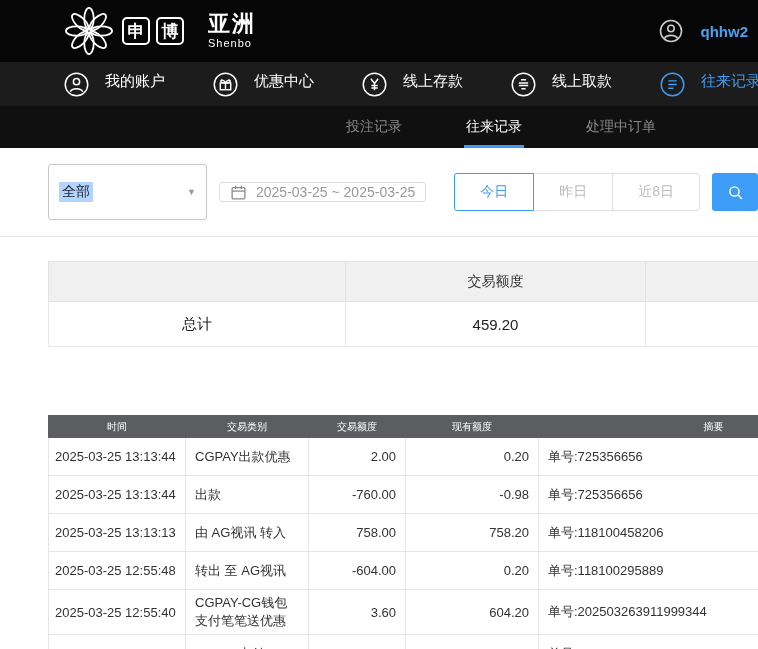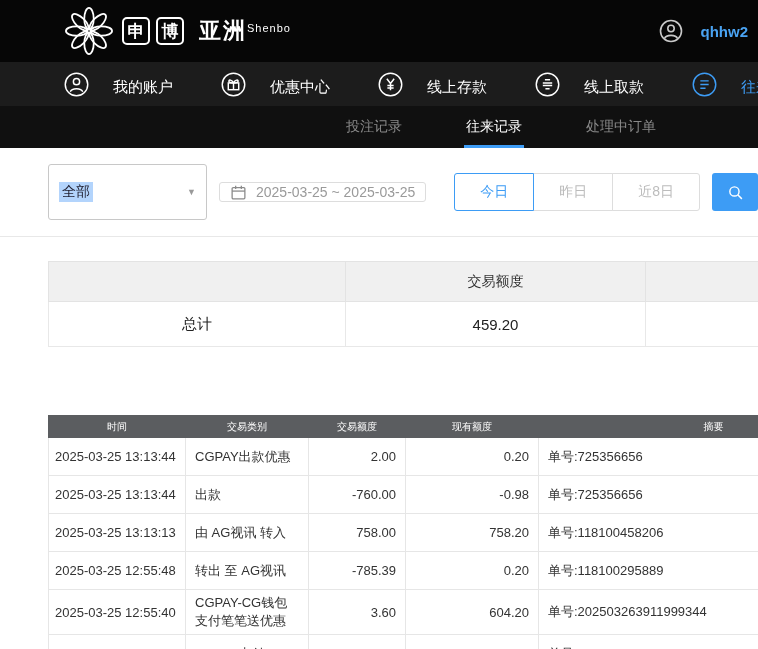--- a/index.html
+++ b/index.html
@@ -7,31 +7,31 @@
     font-family:"Liberation Sans","DejaVu Sans",sans-serif; }
 
   
   .topbar { height:62px; background:#060606; display:flex; align-items:center;
     padding:0 10px 0 62px; }
   .logo { display:flex; align-items:center; gap:6px; cursor:pointer; }
   .flower { width:54px; height:54px; }
   .char-box { width:28px; height:28px; border:2px solid #fff; border-radius:5px;
     color:#fff; font-size:17px; font-weight:bold; display:flex; align-items:center;
     justify-content:center; }
-  .brand-col { display:flex; flex-direction:row; margin-left:9px; line-height:1; }
+  .brand-col { display:flex; flex-direction:column; margin-left:18px; line-height:1; }
   .brand-cn { color:#fff; font-size:22px; font-weight:bold; letter-spacing:2px; }
   .brand-en { color:#fff; font-size:11px; margin-top:3px; letter-spacing:1px; }
   .topbar-right { margin-left:auto; display:flex; align-items:center; gap:18px; }
   .avatar-icon { width:24px; height:24px; color:#c9c9c9; }
   .username { color:#4aa3f2; font-size:15px; font-weight:bold; white-space:nowrap; }
 
   
   .navbar { height:44px; background:#1c1c1c; display:flex; align-items:center;
     padding-left:64px; gap:48px; }
-  .nav-item { display:flex; align-items:flex-end; gap:24px; color:#fff; font-size:15px;
+  .nav-item { display:flex; align-items:flex-start; gap:16px; color:#fff; font-size:15px;
     cursor:pointer; white-space:nowrap; flex:none; }
   .nav-item.active { color:#3d9cf5; }
   .nav-icon { width:25px; height:25px; flex:none; }
 
   
   .subnav { height:42px; background:#101010; display:flex; justify-content:center; }
   .subnav-inner { display:flex; gap:64px; transform:translateX(122px); }
   .subnav-item { color:#8a8a8a; font-size:14px; height:42px; display:flex;
     align-items:center; position:relative; cursor:pointer; white-space:nowrap; }
   .subnav-item.active { color:#fff; }
@@ -256,21 +256,21 @@
         <td>2025-03-25 13:13:13</td>
         <td>由 AG视讯 转入</td>
         <td>758.00</td>
         <td>758.20</td>
         <td>单号:118100458206</td>
       </tr>
 
       <tr>
         <td>2025-03-25 12:55:48</td>
         <td>转出 至 AG视讯</td>
-        <td>-785.39</td>
+        <td>-604.00</td>
         <td>0.20</td>
         <td>单号:118100295889</td>
       </tr>
 
       <tr>
         <td>2025-03-25 12:55:40</td>
         <td>CGPAY-CG钱包支付笔笔送优惠</td>
         <td>3.60</td>
         <td>604.20</td>
         <td>单号:202503263911999344</td>

